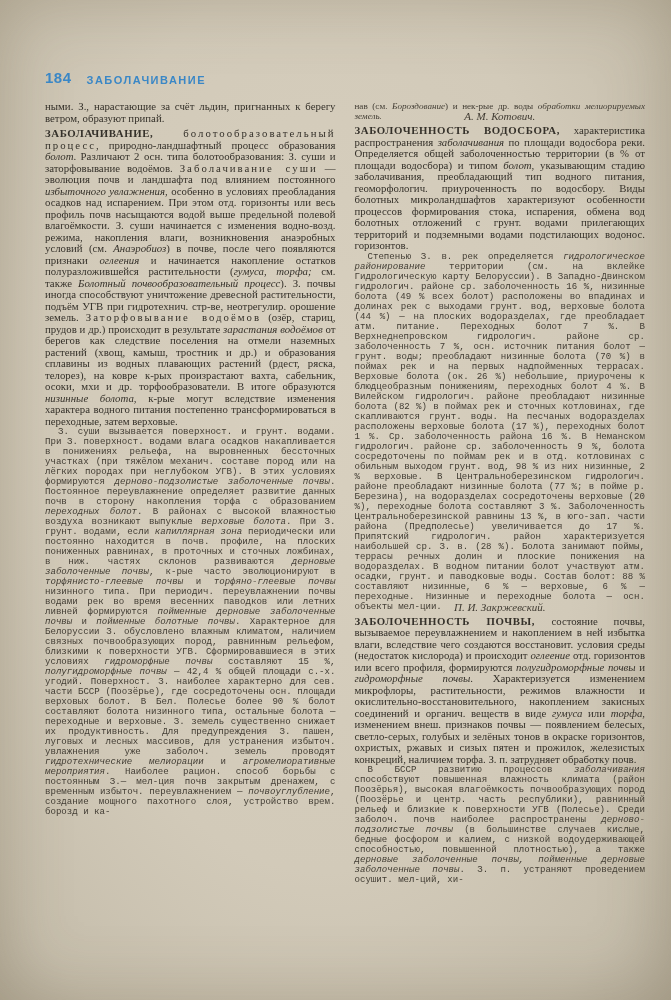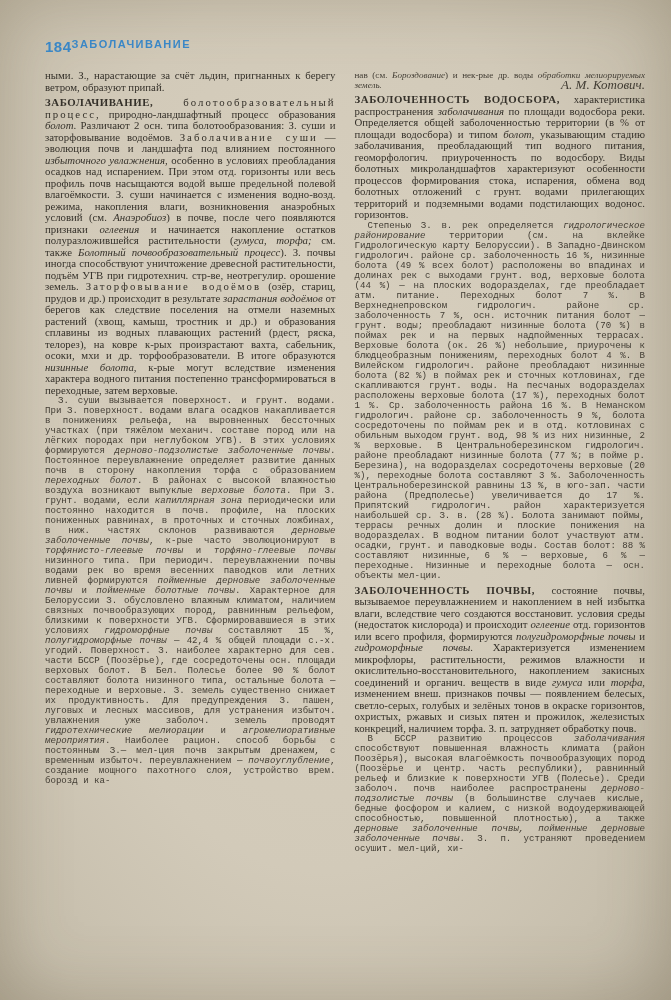--- a/index.html
+++ b/index.html
@@ -11,40 +11,42 @@
   .page {
     position: relative;
     width: 671px; height: 1000px;
     background: radial-gradient(ellipse at 48% 42%, #d8d0bf 0%, #d2cab9 55%, #c6beac 85%, #b8b09e 100%);
     box-shadow: inset 0 0 70px rgba(92, 78, 52, 0.28);
     overflow: hidden;
     color: #38342b;
   }
   .page-header {
     display: flex;
-    align-items: flex-start;
+    align-items: flex-end;
+    gap: 15px;
     padding: 38px 30px 0 45px;
     font-family: "Liberation Sans", "DejaVu Sans", sans-serif;
     font-weight: 700;
     color: #3a87c6;
+    margin-top: 31px;
   }
   .page-number { font-size: 15px; letter-spacing: 0.5px; }
   .running-head { font-size: 11px; letter-spacing: 1.5px; }
   .columns {
     display: flex;
     gap: 19px;
     padding: 15px 26px 0 45px;
   }
   .col { width: 293px; text-align: justify; hyphens: auto; }
   .para { margin: 0; }
   .para.regular { font-size: 10.8px; line-height: 11.5px; color: #35312a; }
   .para.small   { font-size: 9.1px;  line-height: 10px;   color: #413c33; }
   .para.indent { text-indent: 13px; font-family: Liberation Mono, monospace; }
   .para.article { margin-top: 4px; }
-  .para.signature { text-align: right; font-size: 13px; line-height: 10px; margin-top: -10px; color: #413c33; }
+  .para.signature { text-align: center; font-size: 11px; line-height: 10px; margin-top: -10px; color: #413c33; }
   .b { font-weight: 700; letter-spacing: 0.6px; }
   .i { font-style: italic; }
   .sp { letter-spacing: 2px; word-spacing: 3px; }
 </style>
 </head>
 <body>
 
 <div class="page">
   <div class="page-header">
     <span class="page-number">184</span>
@@ -54,17 +56,18 @@
     <div class="col">
         <p class="para regular"><span>ными. З., нарастающие за счёт льдин, пригнанных к берегу ветром, образуют припай.</span></p>
         <p class="para regular article"><span class="b">ЗАБОЛАЧИВАНИЕ, </span><span class="sp">болотообразовательный процесс</span><span>, природно-ландшафтный процесс образования </span><span class="i">болот</span><span>. Различают 2 осн. типа болотообразования: З. суши и заторфовывание водоёмов. </span><span class="sp">Заболачивание суши</span><span> — эволюция почв и ландшафта под влиянием постоянного </span><span class="i">избыточного увлажнения</span><span>, особенно в условиях преобладания осадков над испарением. При этом отд. горизонты или весь профиль почв насыщаются водой выше предельной полевой влагоёмкости. З. суши начинается с изменения водно-возд. режима, накопления влаги, возникновения анаэробных условий (см. </span><span class="i">Анаэробиоз</span><span>) в почве, после чего появляются признаки </span><span class="i">оглеения</span><span> и начинается накопление остатков полуразложившейся растительности (</span><span class="i">гумуса, торфа;</span><span> см. также </span><span class="i">Болотный почвообразовательный процесс</span><span>). З. почвы иногда способствуют уничтожение древесной растительности, подъём УГВ при гидротехнич. стр-ве, неотрегулир. орошение земель. </span><span class="sp">Заторфовывание водоёмов</span><span> (озёр, стариц, прудов и др.) происходит в результате </span><span class="i">зарастания водоёмов</span><span> от берегов как следствие поселения на отмели наземных растений (хвощ, камыш, тростник и др.) и образования сплавины из водных плавающих растений (рдест, ряска, телорез), на ковре к-рых произрастают вахта, сабельник, осоки, мхи и др. торфообразователи. В итоге образуются </span><span class="i">низинные болота</span><span>, к-рые могут вследствие изменения характера водного питания постепенно трансформироваться в переходные, затем верховые.</span></p>
         <p class="para small indent"><span>З. суши вызывается поверхност. и грунт. водами. При З. поверхност. водами влага осадков накапливается в понижениях рельефа, на выровненных бессточных участках (при тяжёлом механич. составе пород или на лёгких породах при неглубоком УГВ). В этих условиях формируются </span><span class="i">дерново-подзолистые заболоченные почвы</span><span>. Постоянное переувлажнение определяет развитие данных почв в сторону накопления торфа с образованием </span><span class="i">переходных болот</span><span>. В районах с высокой влажностью воздуха возникают выпуклые </span><span class="i">верховые болота</span><span>. При З. грунт. водами, если </span><span class="i">капиллярная зона</span><span> периодически или постоянно находится в почв. профиле, на плоских пониженных равнинах, в проточных и сточных ложбинах, в ниж. частях склонов развиваются </span><span class="i">дерновые заболоченные почвы</span><span>, к-рые часто эволюционируют в </span><span class="i">торфянисто-глеевые почвы</span><span> и </span><span class="i">торфяно-глеевые почвы</span><span> низинного типа. При периодич. переувлажнении почвы водами рек во время весенних паводков или летних ливней формируются </span><span class="i">пойменные дерновые заболоченные почвы</span><span> и </span><span class="i">пойменные болотные почвы</span><span>. Характерное для Белоруссии З. обусловлено влажным климатом, наличием связных почвообразующих пород, равнинным рельефом, близкими к поверхности УГВ. Сформировавшиеся в этих условиях </span><span class="i">гидроморфные почвы</span><span> составляют 15 %, </span><span class="i">полугидроморфные почвы</span><span> — 42,4 % общей площади с.-х. угодий. Поверхност. З. наиболее характерно для сев. части БССР (Поозёрье), где сосредоточены осн. площади верховых болот. В Бел. Полесье более 90 % болот составляют болота низинного типа, остальные болота — переходные и верховые. З. земель существенно снижает их продуктивность. Для предупреждения З. пашен, луговых и лесных массивов, для устранения избыточ. увлажнения уже заболоч. земель проводят </span><span class="i">гидротехнические мелиорации</span><span> и </span><span class="i">агромелиоративные мероприятия</span><span>. Наиболее рацион. способ борьбы с постоянным З.— мел-ция почв закрытым дренажем, с временным избыточ. переувлажнением — </span><span class="i">почвоуглубление</span><span>, создание мощного пахотного слоя, устройство врем. борозд и ка-</span></p>
       </div>
     <div class="col">
         <p class="para small"><span>нав (см. </span><span class="i">Бороздование</span><span>) и нек-рые др. воды </span><span class="i">обработки мелиорируемых земель.</span></p>
         <p class="para signature"><span class="i">А. М. Котович.</span></p>
         <p class="para regular article"><span class="b">ЗАБОЛОЧЕННОСТЬ ВОДОСБОРА, </span><span>характеристика распространения </span><span class="i">заболачивания</span><span> по площади водосбора реки. Определяется общей заболоченностью территории (в % от площади водосбора) и типом </span><span class="i">болот</span><span>, указывающим стадию заболачивания, преобладающий тип водного питания, геоморфологич. приуроченность по водосбору. Виды болотных микроландшафтов характеризуют особенности процессов формирования стока, испарения, обмена вод болотных отложений с грунт. водами прилегающих территорий и подземными водами подстилающих водонос. горизонтов.</span></p>
         <p class="para small indent"><span>Степенью З. в. рек определяется </span><span class="i">гидрологическое районирование</span><span> территории (см. на вклейке Гидрологическую карту Белоруссии). В Западно-Двинском гидрологич. районе ср. заболоченность 16 %, низинные болота (49 % всех болот) расположены во впадинах и долинах рек с выходами грунт. вод, верховые болота (44 %) — на плоских водоразделах, где преобладает атм. питание. Переходных болот 7 %. В Верхнеднепровском гидрологич. районе ср. заболоченность 7 %, осн. источник питания болот — грунт. воды; преобладают низинные болота (70 %) в поймах рек и на первых надпойменных террасах. Верховые болота (ок. 26 %) небольшие, приурочены к блюдцеобразным понижениям, переходных болот 4 %. В Вилейском гидрологич. районе преобладают низинные болота (82 %) в поймах рек и сточных котловинах, где скапливаются грунт. воды. На песчаных водоразделах расположены верховые болота (17 %), переходных болот 1 %. Ср. заболоченность района 16 %. В Неманском гидрологич. районе ср. заболоченность 9 %, болота сосредоточены по поймам рек и в отд. котловинах с обильным выходом грунт. вод, 98 % из них низинные, 2 % верховые. В Центральноберезинском гидрологич. районе преобладают низинные болота (77 %; в пойме р. Березина), на водоразделах сосредоточены верховые (20 %), переходные болота составляют 3 %. Заболоченность Центральноберезинской равнины 13 %, в юго-зап. части района (Предполесье) увеличивается до 17 %. Припятский гидрологич. район характеризуется наибольшей ср. З. в. (28 %). Болота занимают поймы, террасы речных долин и плоские понижения на водоразделах. В водном питании болот участвуют атм. осадки, грунт. и паводковые воды. Состав болот: 88 % составляют низинные, 6 % — верховые, 6 % — переходные. Низинные и переходные болота — осн. объекты мел-ции.</span></p>
+        <p class="para signature"><span class="i">П. И. Закржевский.</span></p>
         <p class="para regular article"><span class="b">ЗАБОЛОЧЕННОСТЬ ПОЧВЫ, </span><span>состояние почвы, вызываемое переувлажнением и накоплением в ней избытка влаги, вследствие чего создаются восстановит. условия среды (недостаток кислорода) и происходит </span><span class="i">оглеение</span><span> отд. горизонтов или всего профиля, формируются </span><span class="i">полугидроморфные почвы</span><span> и </span><span class="i">гидроморфные почвы</span><span>. Характеризуется изменением микрофлоры, растительности, режимов влажности и окислительно-восстановительного, накоплением закисных соединений и органич. веществ в виде </span><span class="i">гумуса</span><span> или </span><span class="i">торфа</span><span>, изменением внеш. признаков почвы — появлением белесых, светло-серых, голубых и зелёных тонов в окраске горизонтов, охристых, ржавых и сизых пятен и прожилок, железистых конкреций, наличием торфа. З. п. затрудняет обработку почв.</span></p>
         <p class="para small indent"><span>В БССР развитию процессов </span><span class="i">заболачивания</span><span> способствуют повышенная влажность климата (район Поозёрья), высокая влагоёмкость почвообразующих пород (Поозёрье и центр. часть республики), равнинный рельеф и близкие к поверхности УГВ (Полесье). Среди заболоч. почв наиболее распространены </span><span class="i">дерново-подзолистые почвы</span><span> (в большинстве случаев кислые, бедные фосфором и калием, с низкой водоудерживающей способностью, повышенной плотностью), а также </span><span class="i">дерновые заболоченные почвы, пойменные дерновые заболоченные почвы</span><span>. З. п. устраняют проведением осушит. мел-ций, хи-</span></p>
       </div>
   </div>
 </div>
 
 </body></html>

